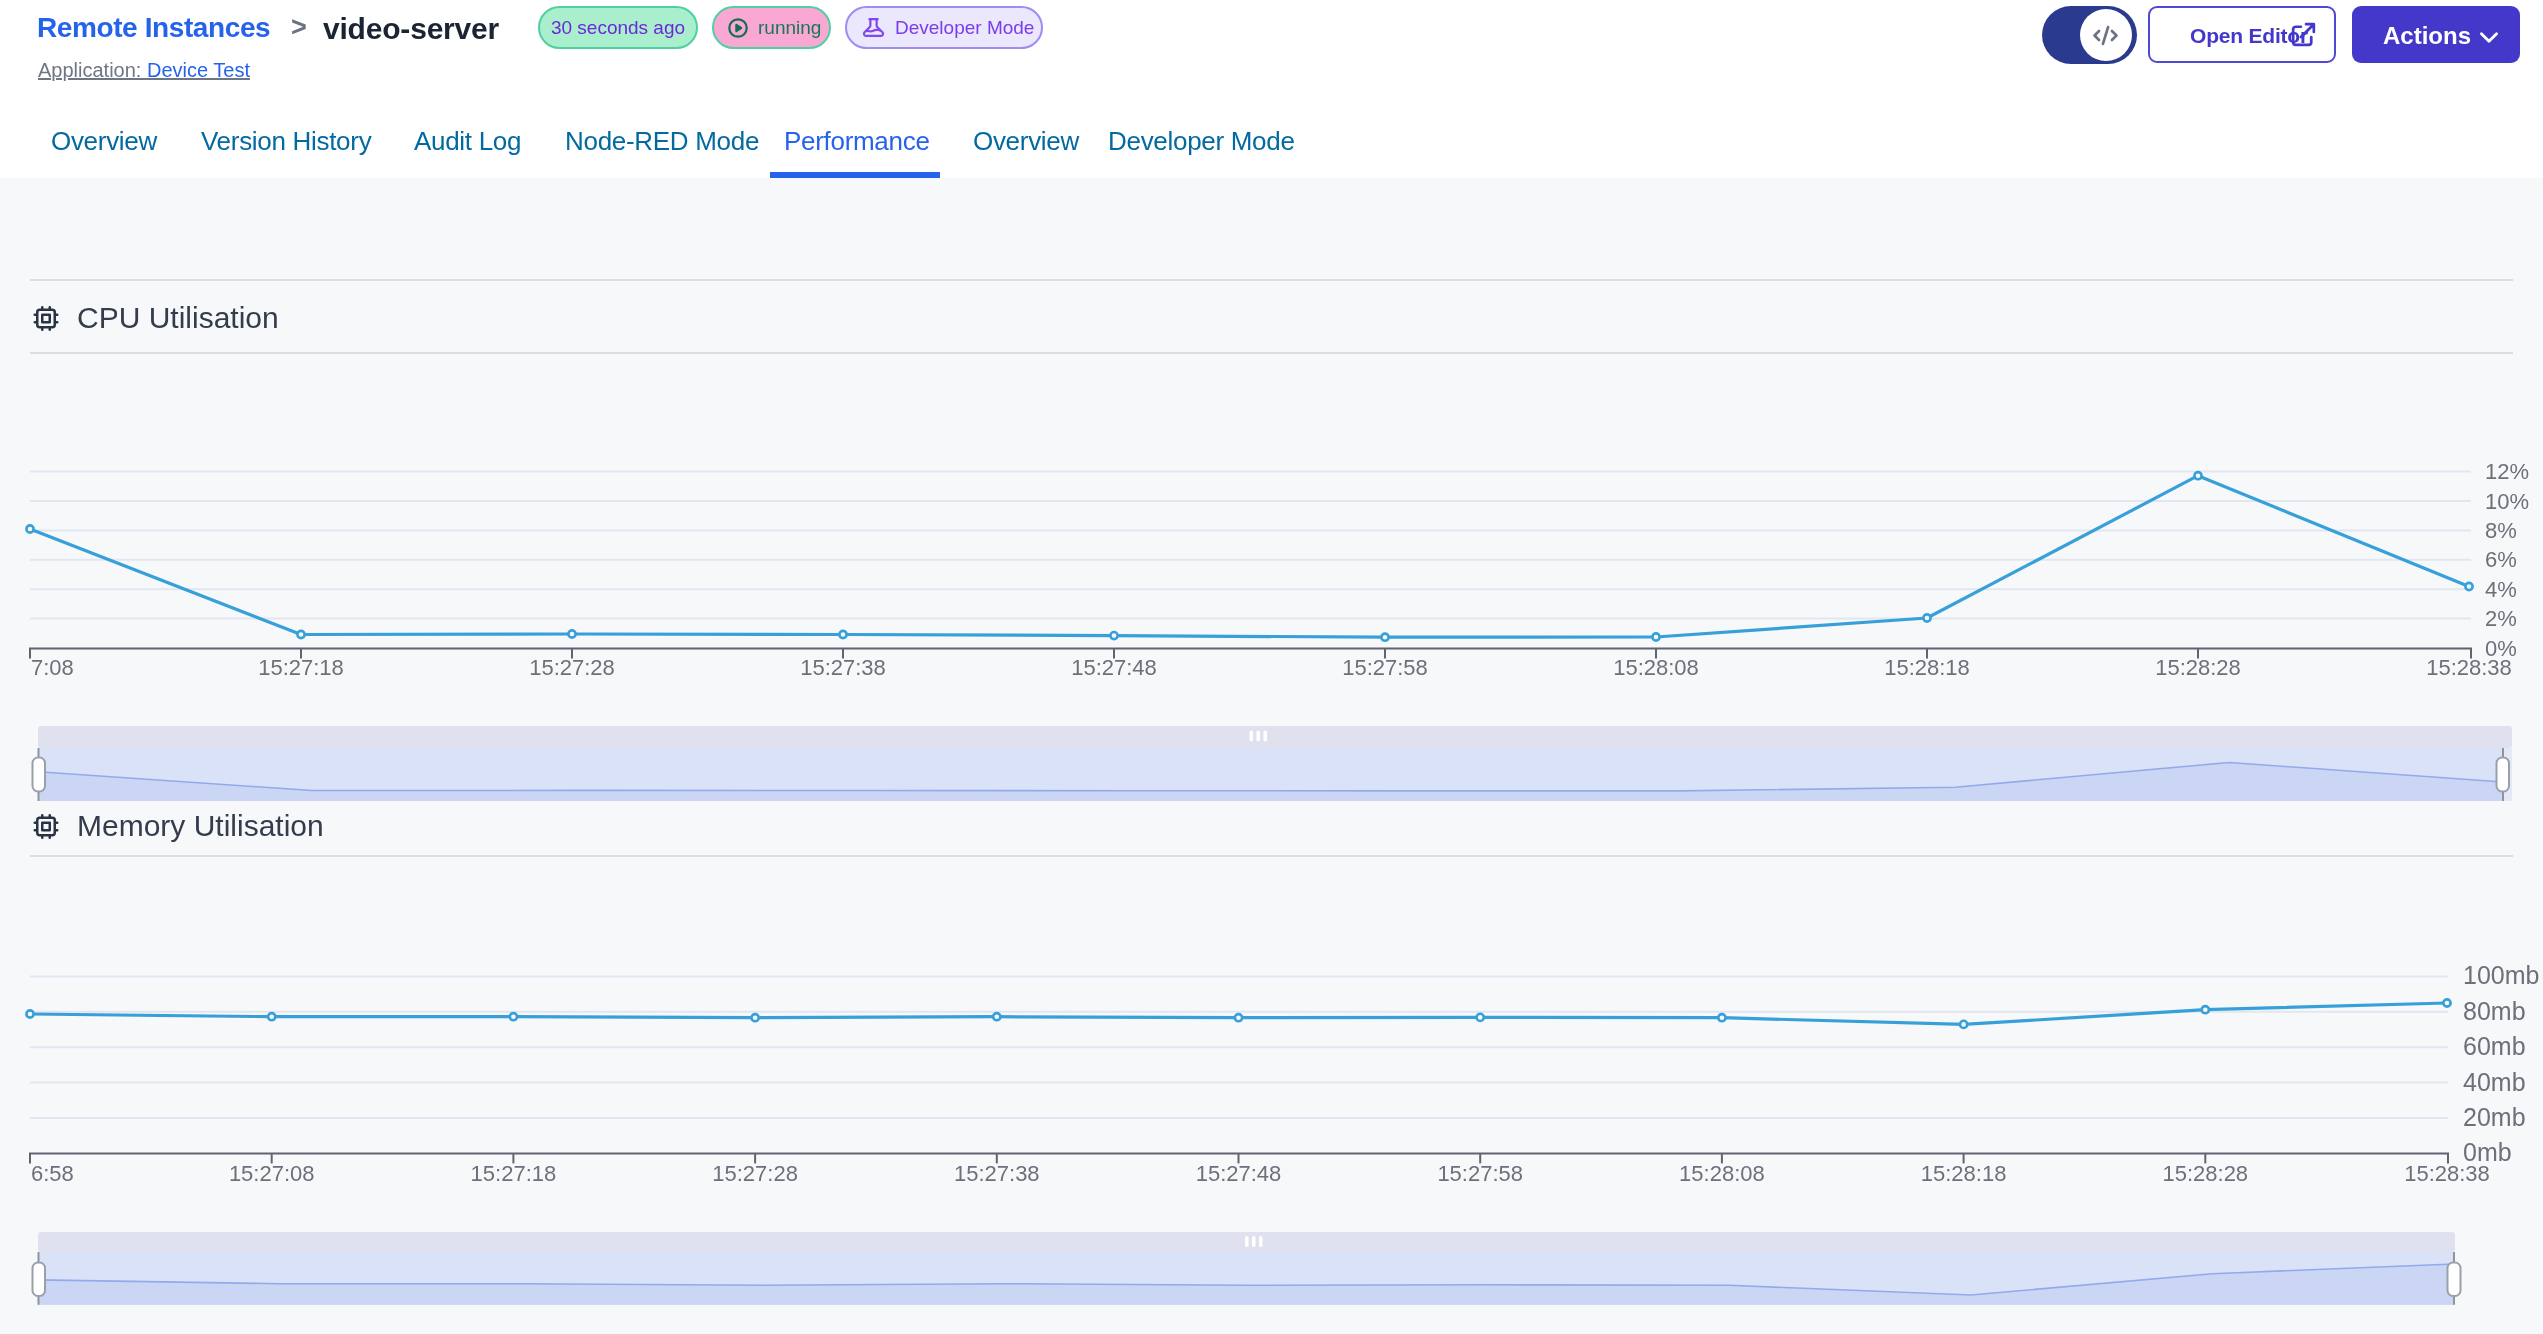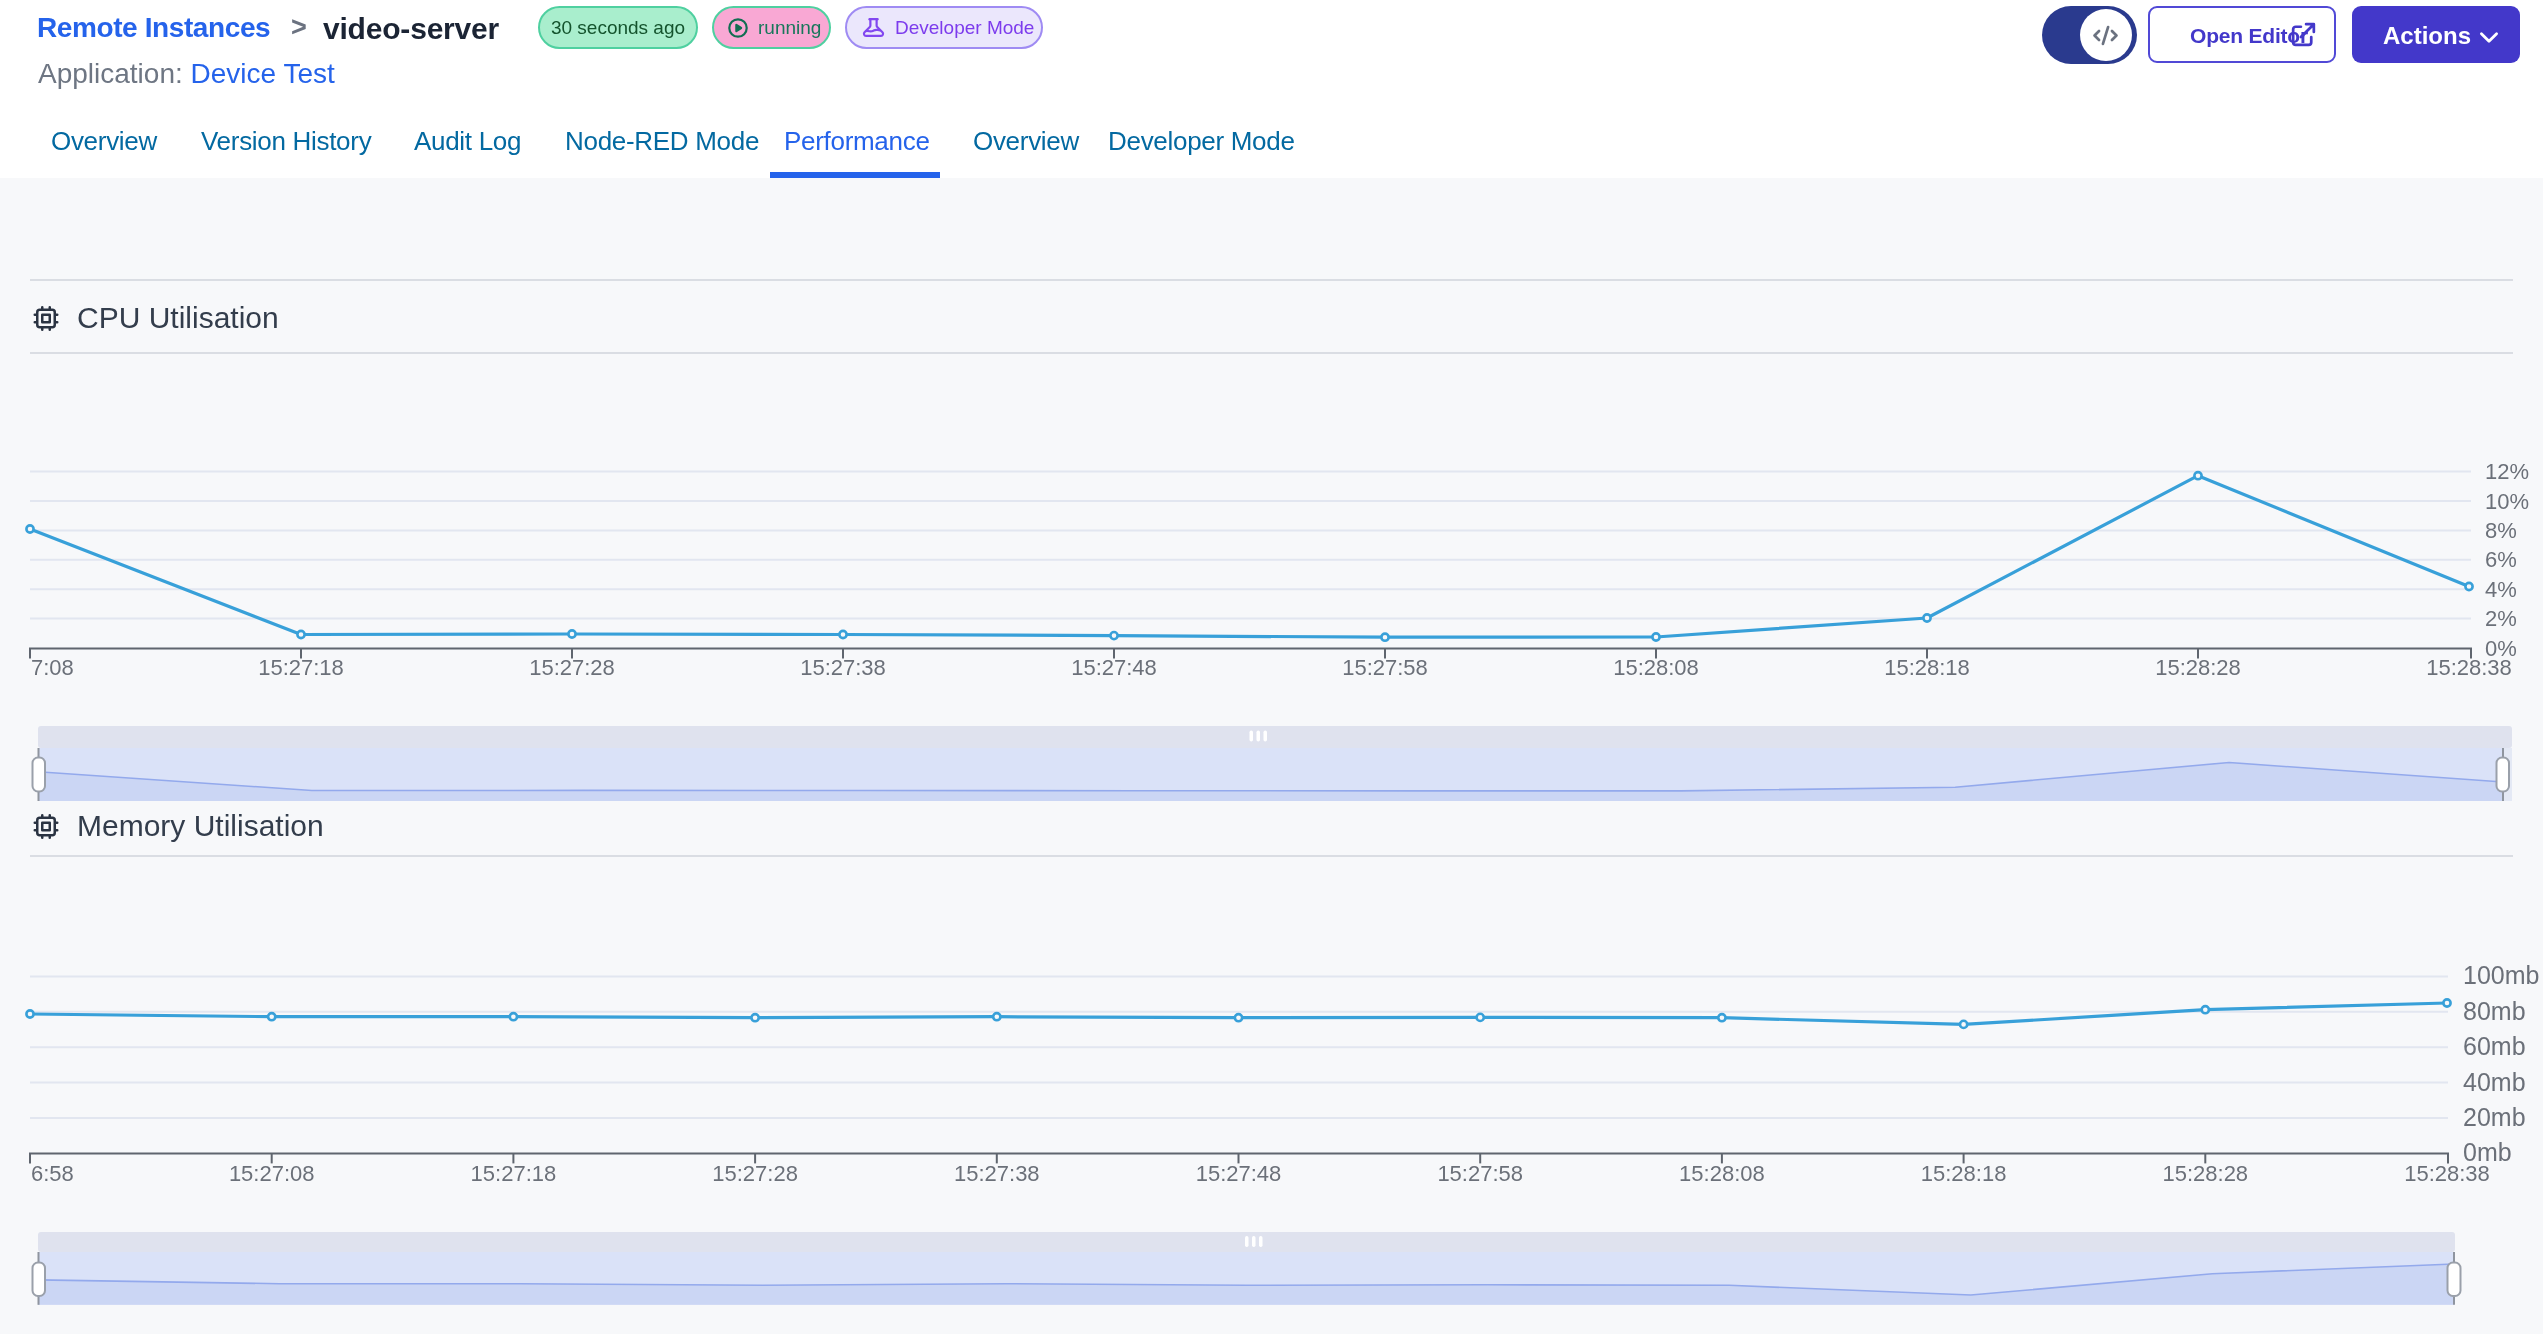--- a/index.html
+++ b/index.html
@@ -14,23 +14,23 @@
 .icon28{position:absolute;left:31px;width:30px;height:31px;}
 </style></head>
 <body>
 <div class="page">
 
   <div class="abs" style="left:0;top:178px;width:2543px;height:1156px;background:#f7f8fa;"></div>
 
   <div class="abs crumb" style="left:37px;top:14px;color:#2563eb;">Remote Instances</div>
   <div class="abs" style="left:291px;top:14px;font-size:27px;font-weight:bold;color:#6b7280;line-height:1;">&gt;</div>
   <div class="abs crumb" style="left:323px;top:14px;color:#1b2434;font-size:30px;letter-spacing:-0.2px;">video-server</div>
-  <div class="abs" style="left:38px;top:60px;font-size:28px;color:#6e7683;line-height:1;">Application: <span style="color:#2563eb;">Device Test</span></div>
-
-  <div class="badge" style="left:538px;top:6px;width:160px;background:#a9eecd;border-color:#4fd0a0;color:#14532d;justify-content:center;">30 seconds ago</div>
+  <div class="abs" style="left:38px;top:60px;font-size:20px;color:#6e7683;line-height:1;text-decoration:underline;">Application: <span style="color:#2563eb;">Device Test</span></div>
+
+  <div class="badge" style="left:538px;top:6px;width:160px;background:#a9eecd;border-color:#4fd0a0;color:#6d28d9;justify-content:center;">30 seconds ago</div>
   <div class="badge" style="left:712px;top:6px;width:119px;background:#f9a8d4;border-color:#4fd0a0;color:#17775a;">
     <svg style="margin-left:13px" width="22" height="22" viewBox="0 0 24 24" fill="none" stroke="#116e52" stroke-width="2.4">
         <circle cx="12" cy="12" r="9.5"></circle>
         <path d="M10.2 8.6l5.2 3.4-5.2 3.4z" fill="#116e52" stroke-linejoin="round"></path>
       </svg>
     <span style="margin-left:9px;">running</span>
     </div>
   <div class="badge" style="left:845px;top:6px;width:198px;background:#ebe7fc;border-color:#9f8bf3;color:#7c3bed;">
     <svg style="margin-left:14px" width="25" height="25" viewBox="0 0 24 24" fill="none" stroke="#8247f0" stroke-width="2.1" stroke-linecap="round" stroke-linejoin="round">
         <path d="M19.428 15.428a2 2 0 00-1.022-.547l-2.387-.477a6 6 0 00-3.86.517l-.318.158a6 6 0 01-3.86.517L6.05 15.21a2 2 0 00-1.806.547M8 4h8l-1 1v5.172a2 2 0 00.586 1.414l5 5c1.26 1.26.367 3.414-1.415 3.414H4.828c-1.782 0-2.674-2.154-1.414-3.414l5-5A2 2 0 009 10.172V5L8 4z"></path>

